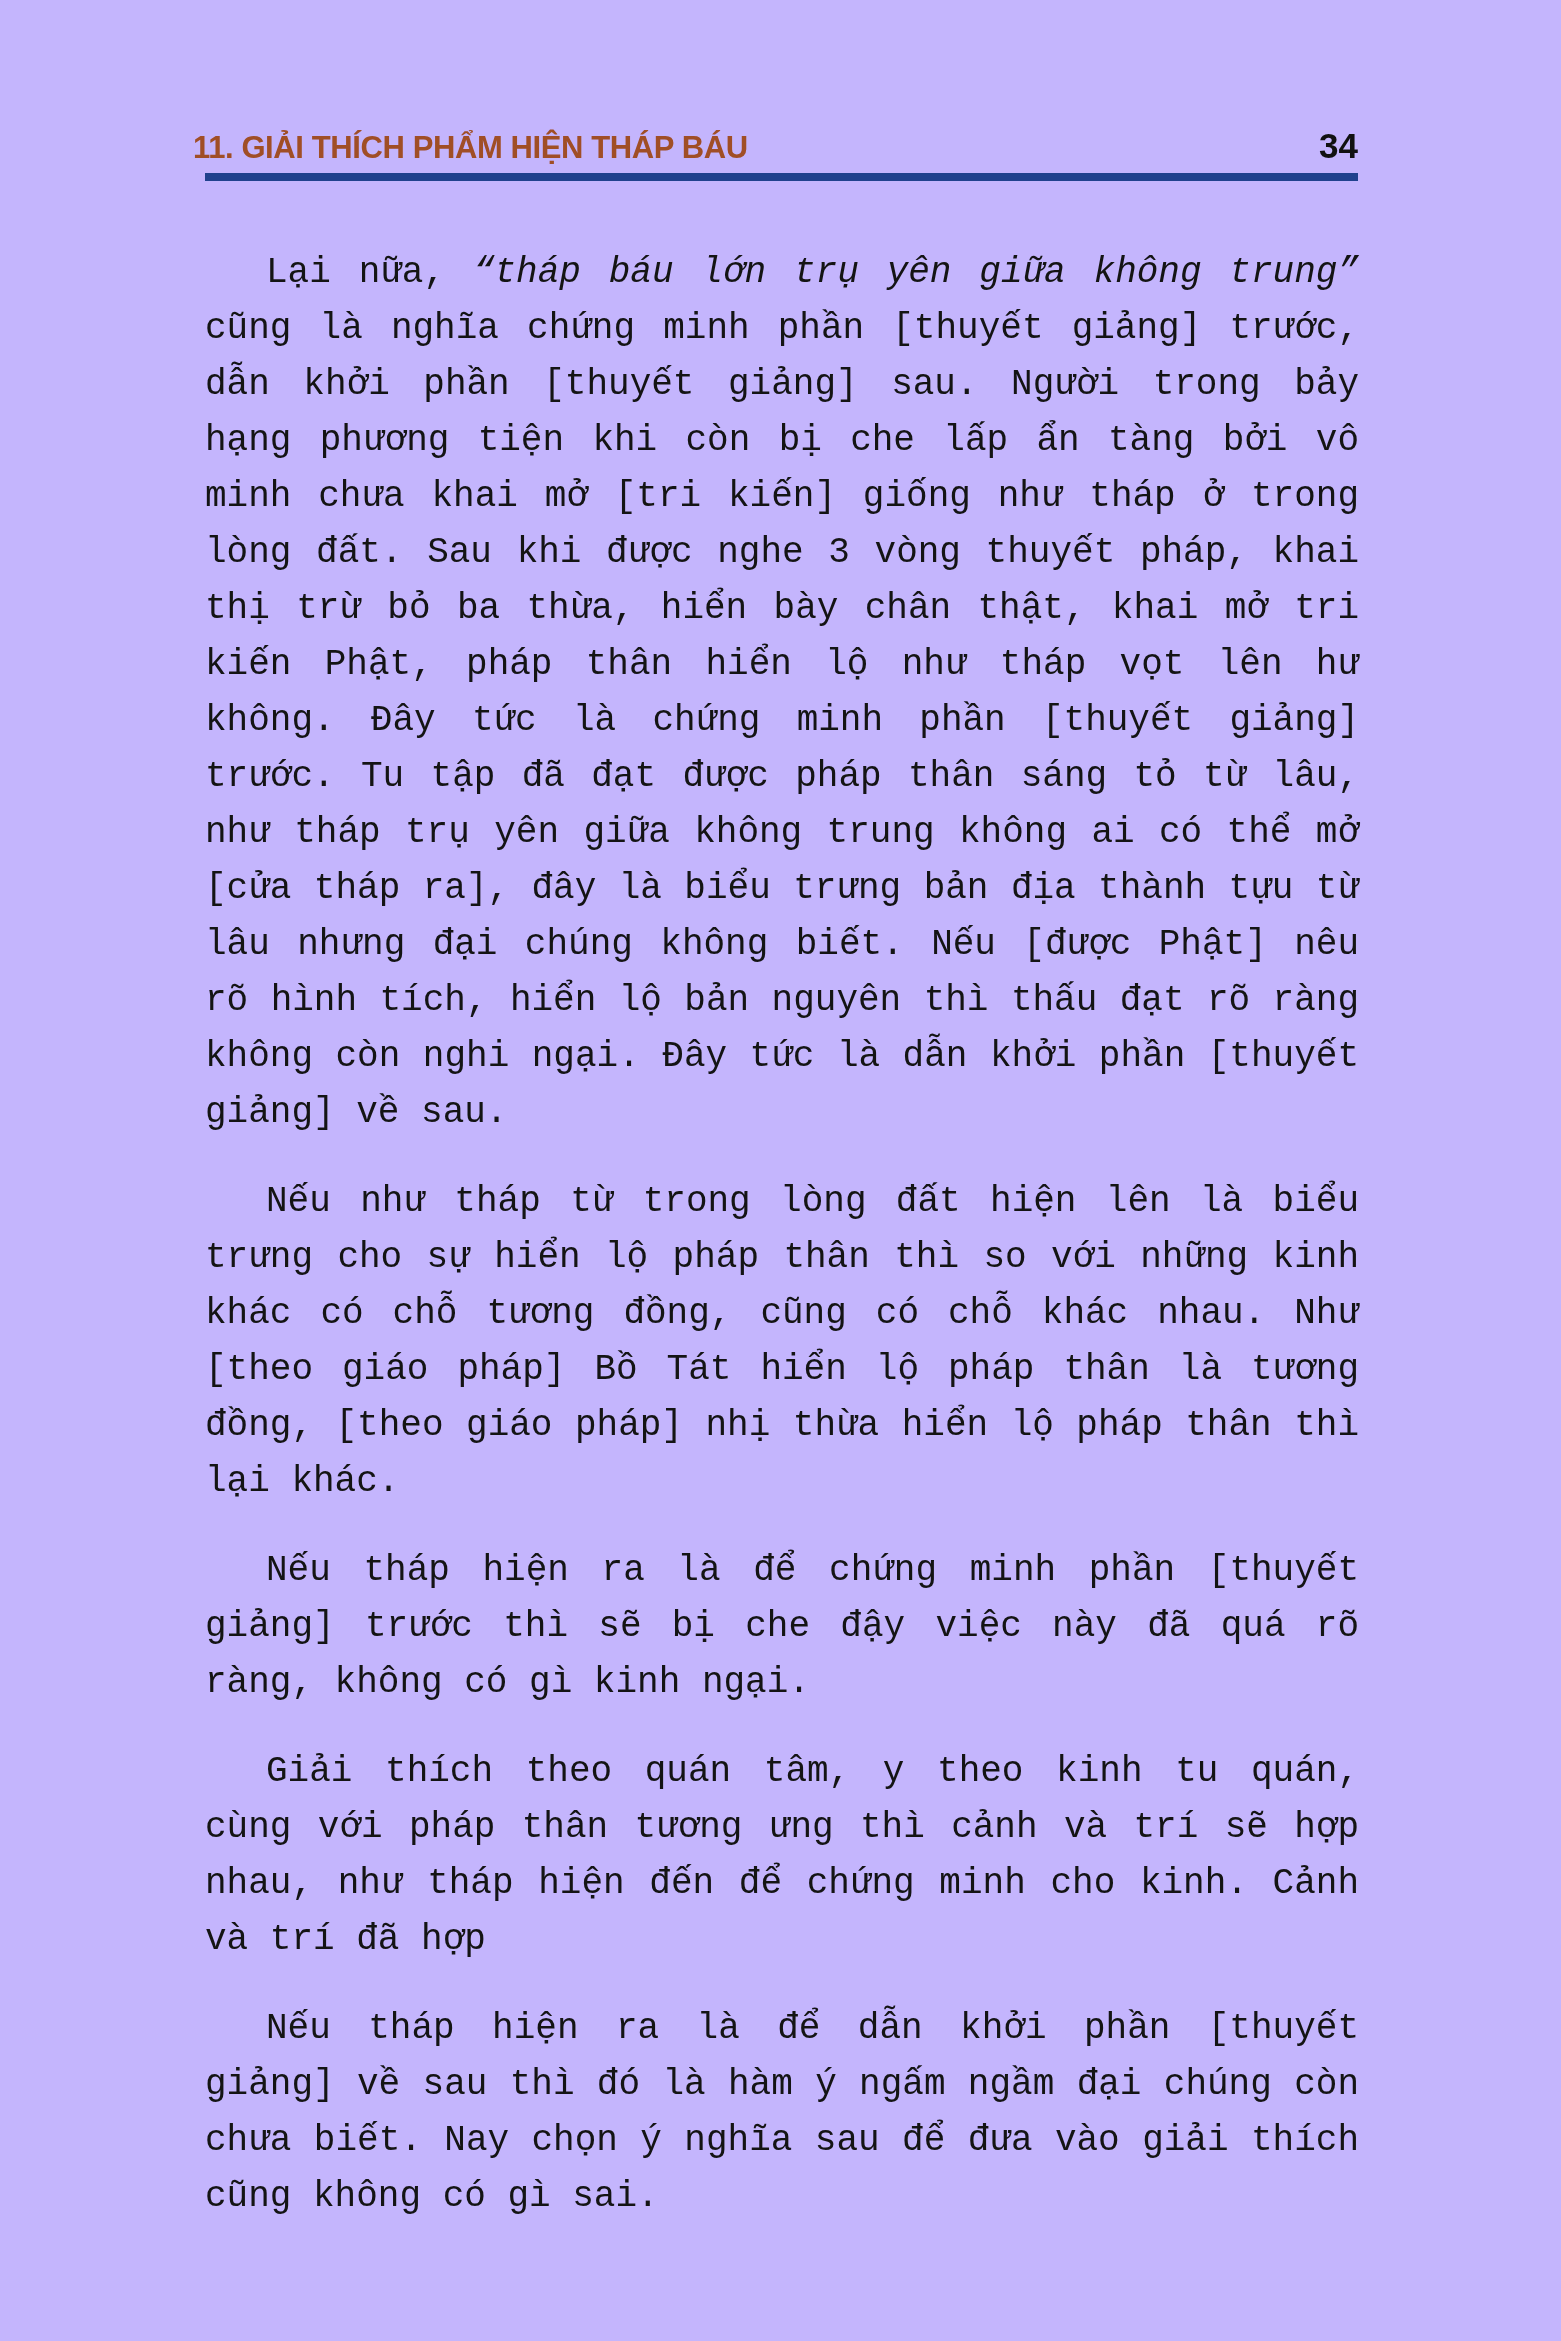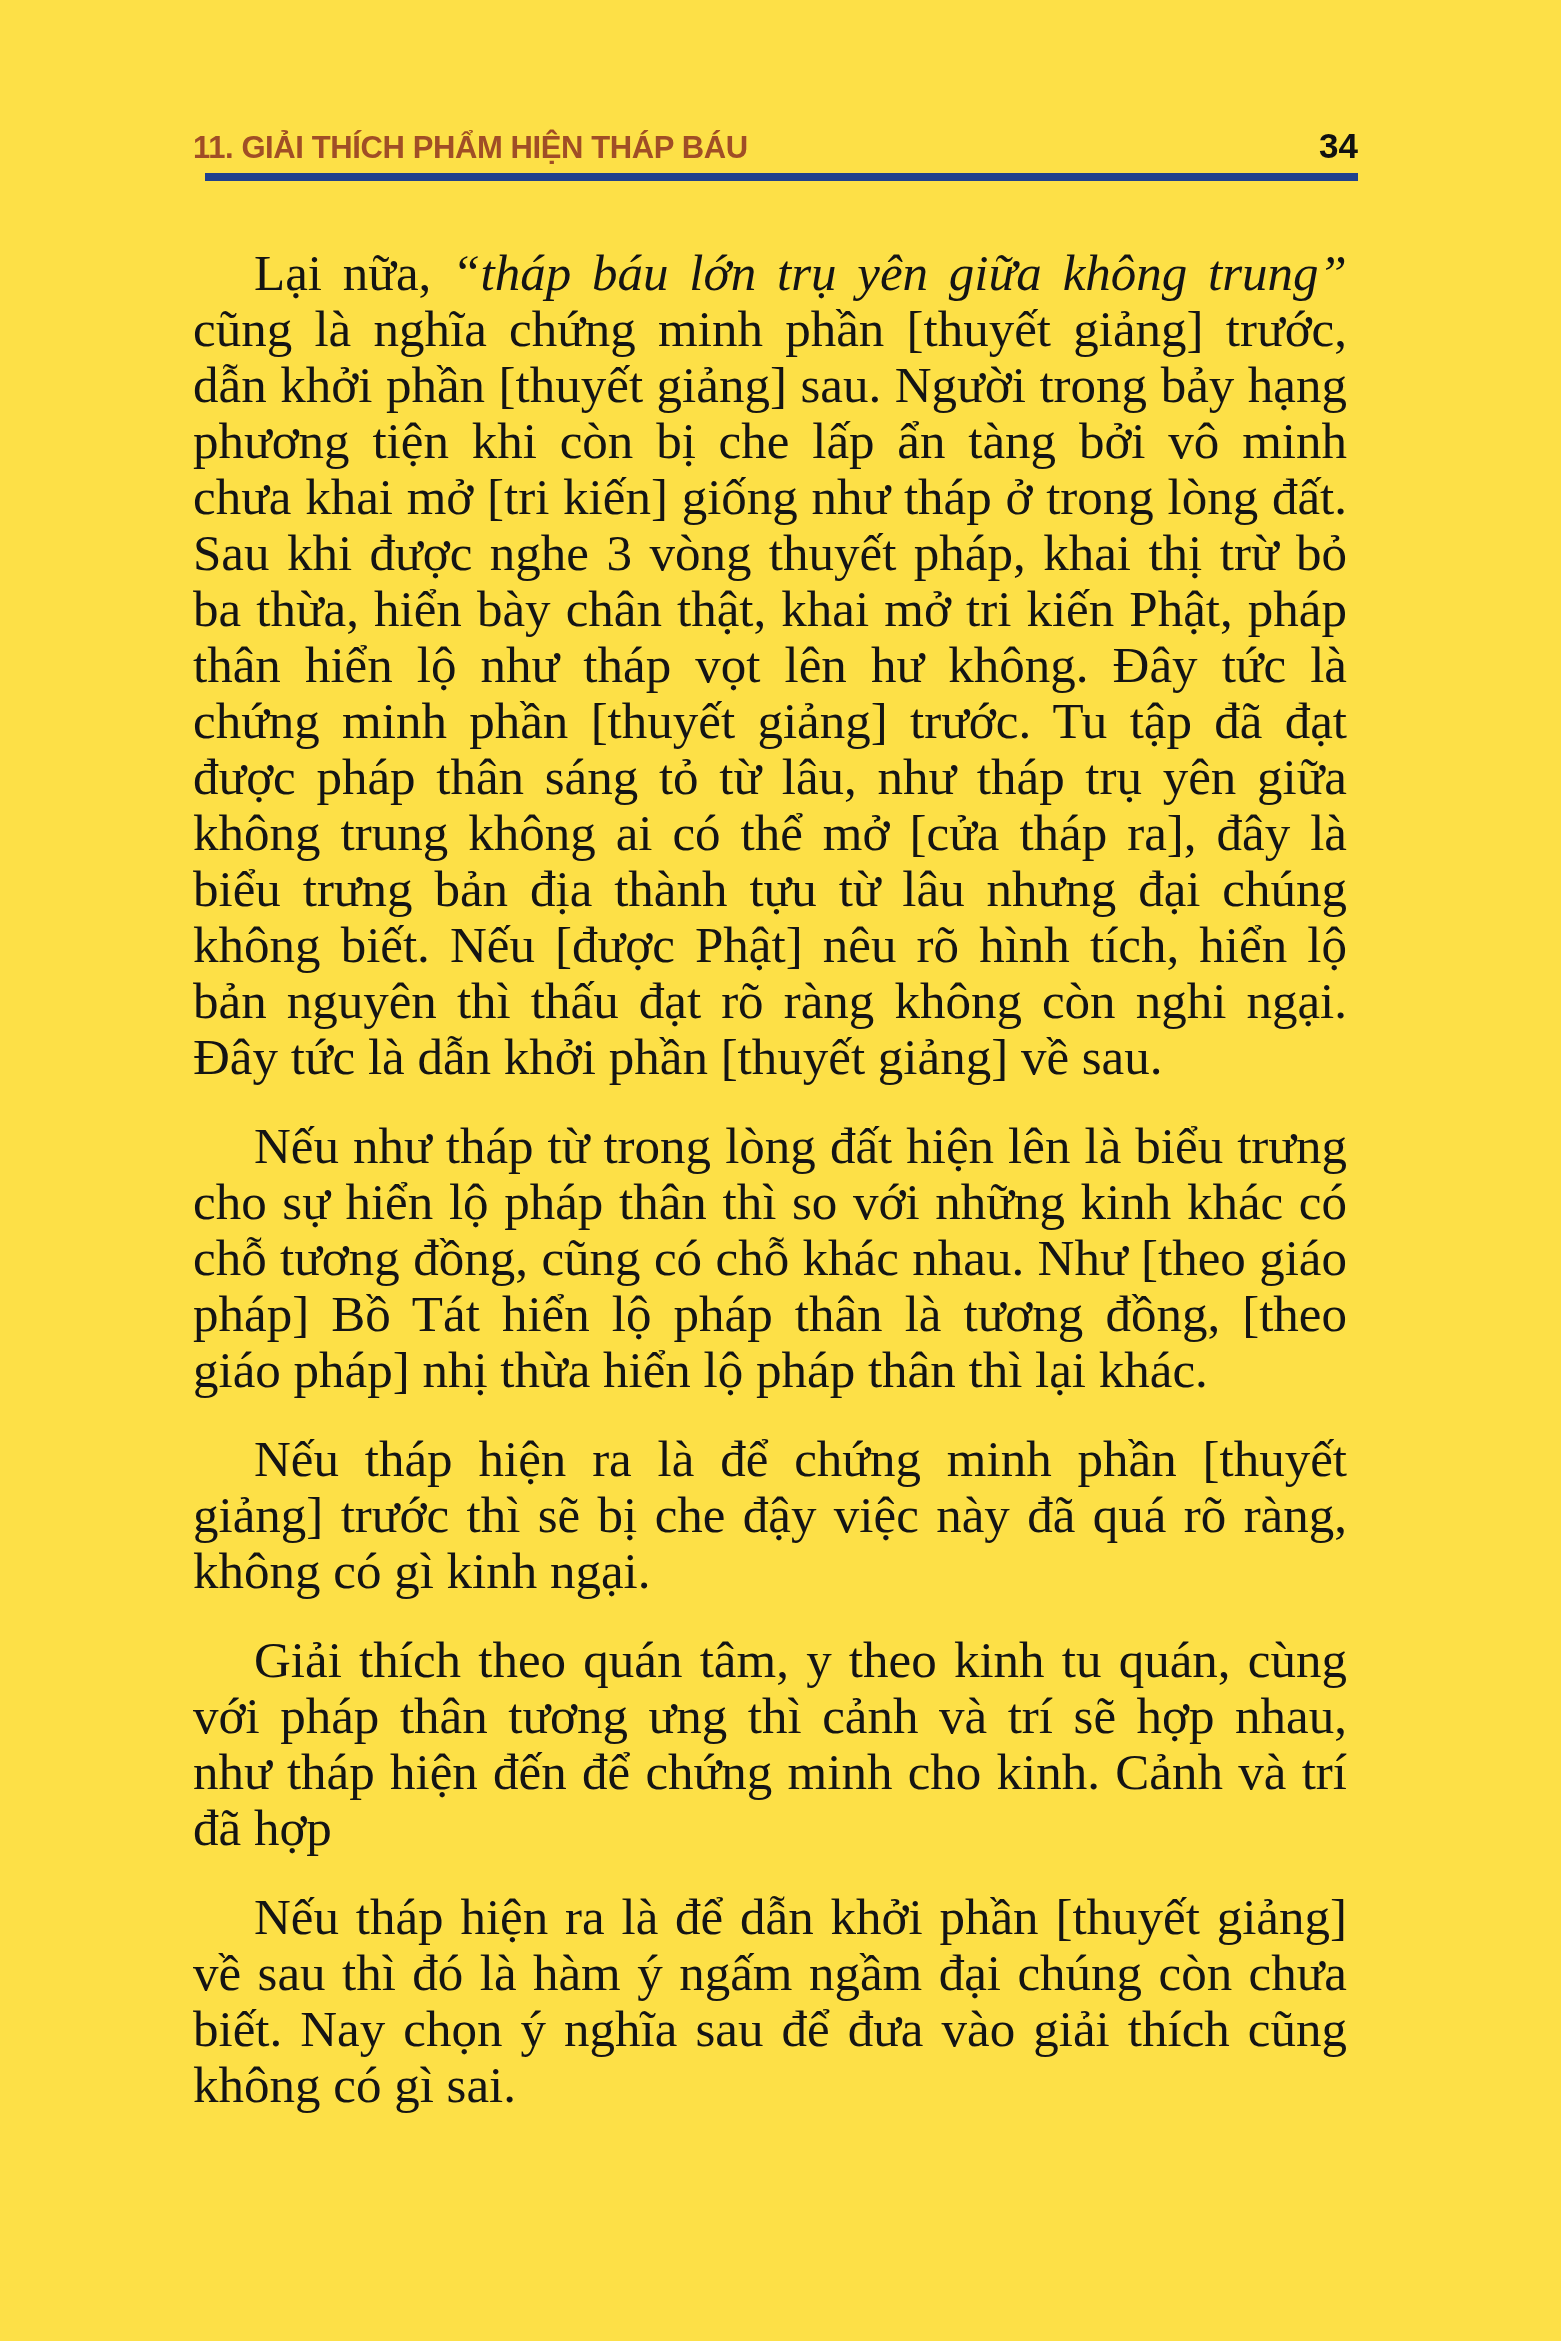--- a/index.html
+++ b/index.html
@@ -4,21 +4,21 @@
 <style>
   html, body {
     margin: 0;
     padding: 0;
     background: #ffffff;
   }
   .page {
     position: relative;
     width: 1561px;
     height: 2342px;
-    background: #fde047;
+    background: #c4b5fd;
     overflow: hidden;
     font-family: "Liberation Serif", serif;
   }
   .page-header {
     position: absolute;
     left: 193px;
     top: 128px;
     width: 1165px;
     display: flex;
     justify-content: space-between;
@@ -43,27 +43,28 @@
   .header-rule {
     position: absolute;
     left: 205px;
     top: 173px;
     width: 1153px;
     height: 7.8px;
     background: var(--rule-color, #20418D);
   }
   .page-body {
     position: absolute;
-    left: 193px;
+    left: 205px;
     top: 245px;
     width: 1154px;
     color: var(--body-color, #141414);
-    font-size: 51px;
+    font-size: 36px;
     line-height: 56px;
     text-align: justify;
+    font-family: Liberation Mono, monospace;
   }
   .page-body p {
     margin: 0 0 33px 0;
     text-indent: 61px;
   }
   .page-body p:last-child { margin-bottom: 0; }
   .quote { font-style: italic; }
 </style>
 </head>
 <body style="background: rgb(255, 255, 255);">

